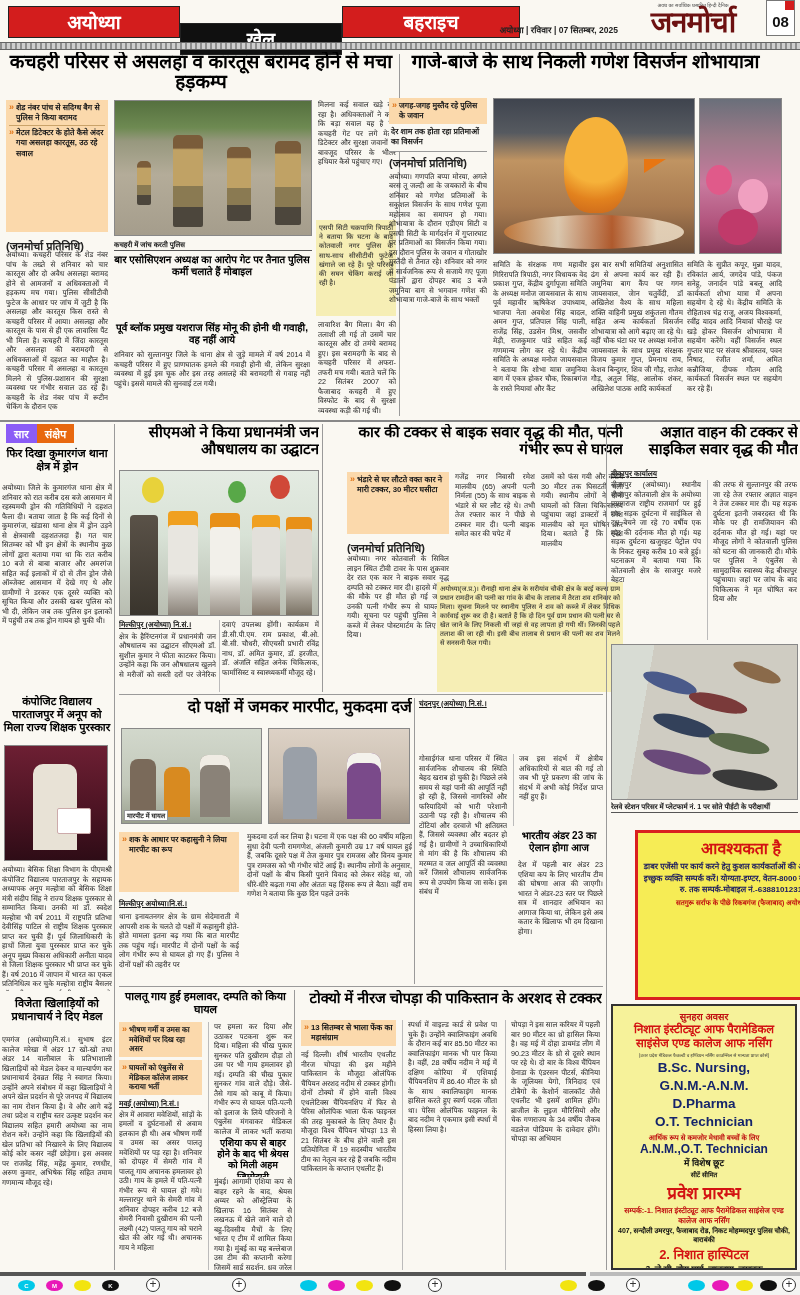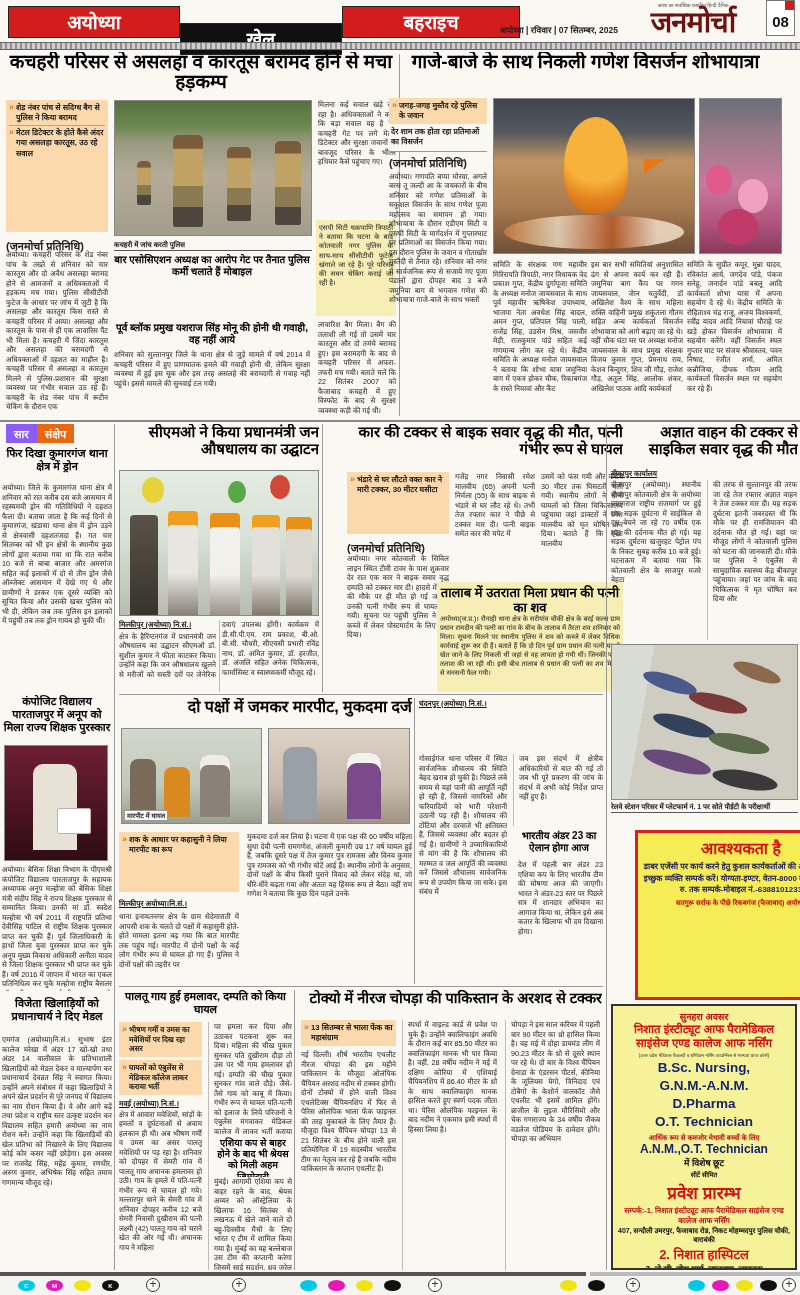--- a/index.html
+++ b/index.html
@@ -216,21 +216,20 @@
       <div class="bitem">
           <span class="chev">»</span>
           <span>भंडारे से घर लौटते वक्त कार ने मारी टक्कर, 30 मीटर घसीटा</span>
         </div>
     </div>
     <div class="abs byline" style="left:0;top:116px;">(जनमोर्चा प्रतिनिधि)</div>
     <div class="abs bt" style="left:0;top:130px;width:102px;height:138px;">अयोध्या। नगर कोतवाली के सिविल लाइन स्थित टीवी टावर के पास शुक्रवार देर रात एक कार ने बाइक सवार वृद्ध दम्पति को टक्कर मार दी। हादसे में वृद्ध की मौके पर ही मौत हो गई जबकि उनकी पत्नी गंभीर रूप से घायल हो गयी। सूचना पर पहुंची पुलिस ने शव कब्जे में लेकर पोस्टमार्टम के लिए भेज दिया।</div>
     <div class="abs bt" style="left:108px;top:48px;width:80px;height:106px;">गजेंद्र नगर निवासी रमेश मालवीय (65) अपनी पत्नी निर्मला (55) के साथ बाइक से भंडारे से घर लौट रहे थे। तभी तेज रफ्तार कार ने पीछे से टक्कर मार दी। पत्नी बाइक समेत कार की चपेट में</div>
     <div class="abs bt" style="left:194px;top:48px;width:82px;height:106px;">उसमें को फंस गयी और करीब 30 मीटर तक घिसटती चली गयी। स्थानीय लोगों ने दोनों घायलों को जिला चिकित्सालय पहुंचाया जहां डाक्टरों ने रमेश मालवीय को मृत घोषित कर दिया। बताते हैं कि रमेश मालवीय</div>
     <div class="abs ybox" style="left:90px;top:158px;width:186px;height:110px;">
-      <div class="h-sm" style="font-size:13px;height:30px;">तालाब में उतराता मिला प्रधान की पत्नी का शव</div>
       <div class="bt" style="height:70px;font-size:6.8px;">अयोध्या(ज.प्र.)। रौनाही थाना क्षेत्र के सरीयांव चौकी क्षेत्र के बरई कल्स ग्राम प्रधान रामदीन की पत्नी का गांव के बीच के तालाब में तैरता शव शनिवार को मिला। सूचना मिलने पर स्थानीय पुलिस ने शव को कब्जे में लेकर विधिक कार्रवाई शुरू कर दी है। बताते हैं कि दो दिन पूर्व ग्राम प्रधान की पत्नी घर से खेत जाने के लिए निकली थीं जहां से वह लापता हो गयी थीं। जिनकी पहले तलाश की जा रही थी। इसी बीच तालाब से प्रधान की पत्नी का शव मिलने से सनसनी फैल गयी।</div>
     </div>
   </div>
 
   <div class="vr" style="left:606px;top:424px;height:846px;"></div>
 
   <div class="abs" style="left:611px;top:424px;width:187px;height:400px;">
     <div class="h-mid" style="font-size:15px;height:42px;">अज्ञात वाहन की टक्कर से साइकिल सवार वृद्ध की मौत</div>
     <div class="dl" style="margin-top:2px;">बीकापुर कार्यालय</div>
     <div style="display:flex;gap:6px;height:160px;overflow:hidden;">

